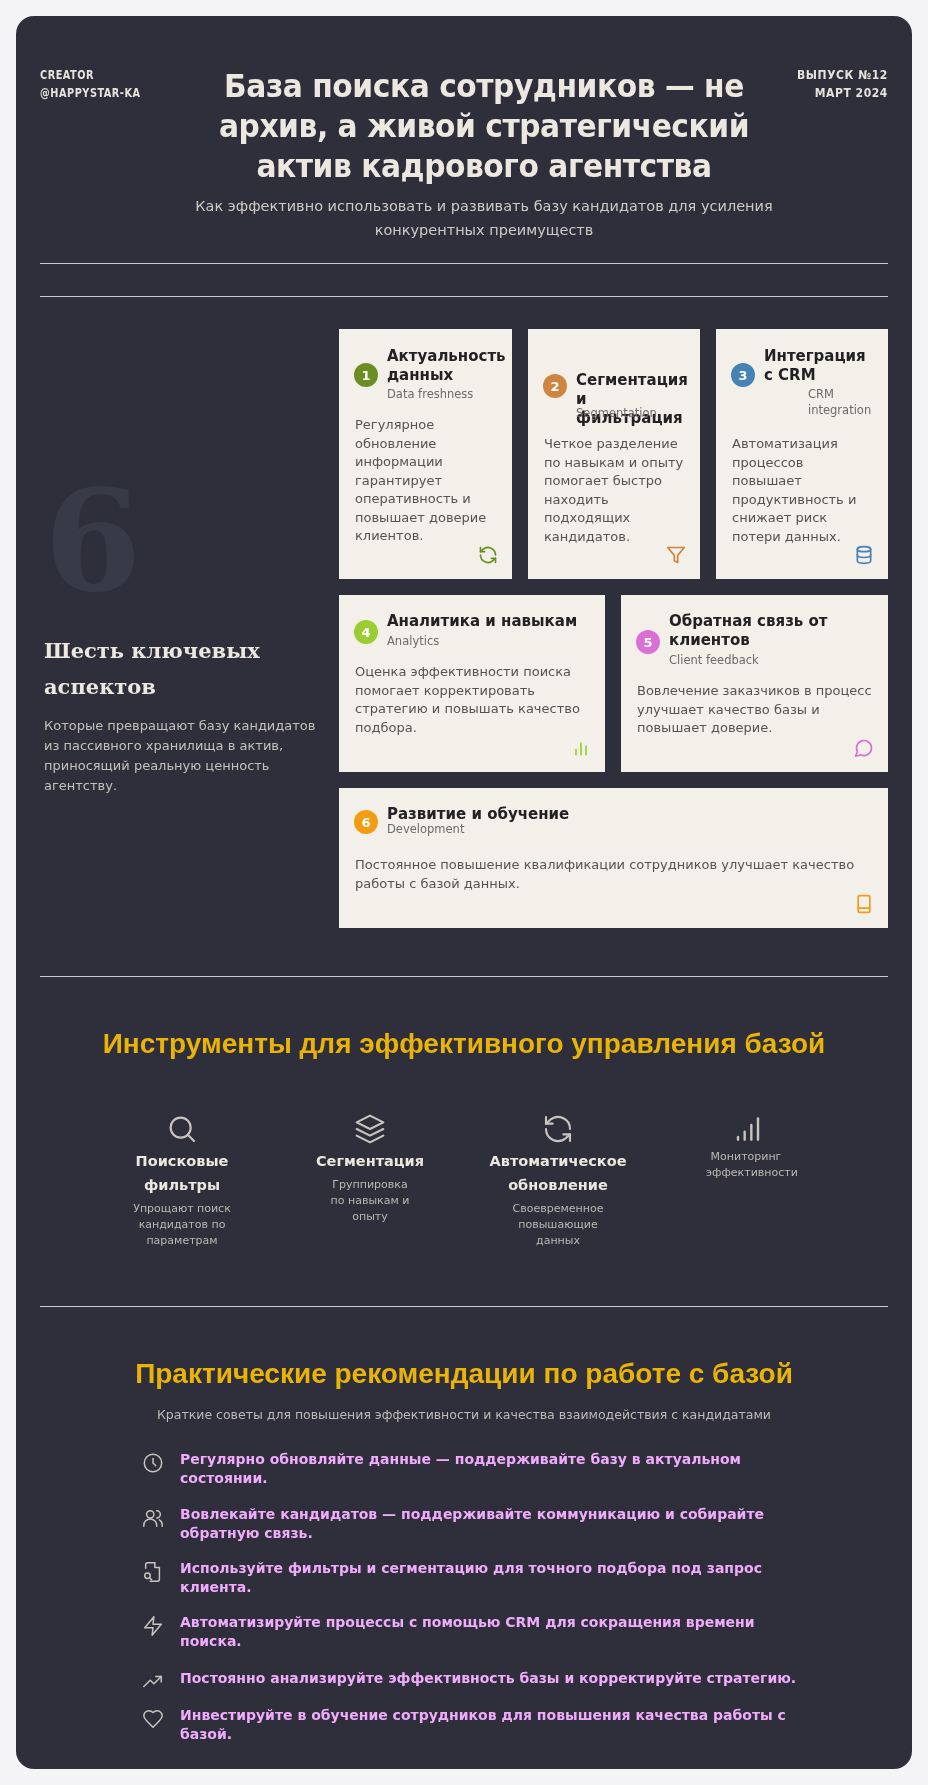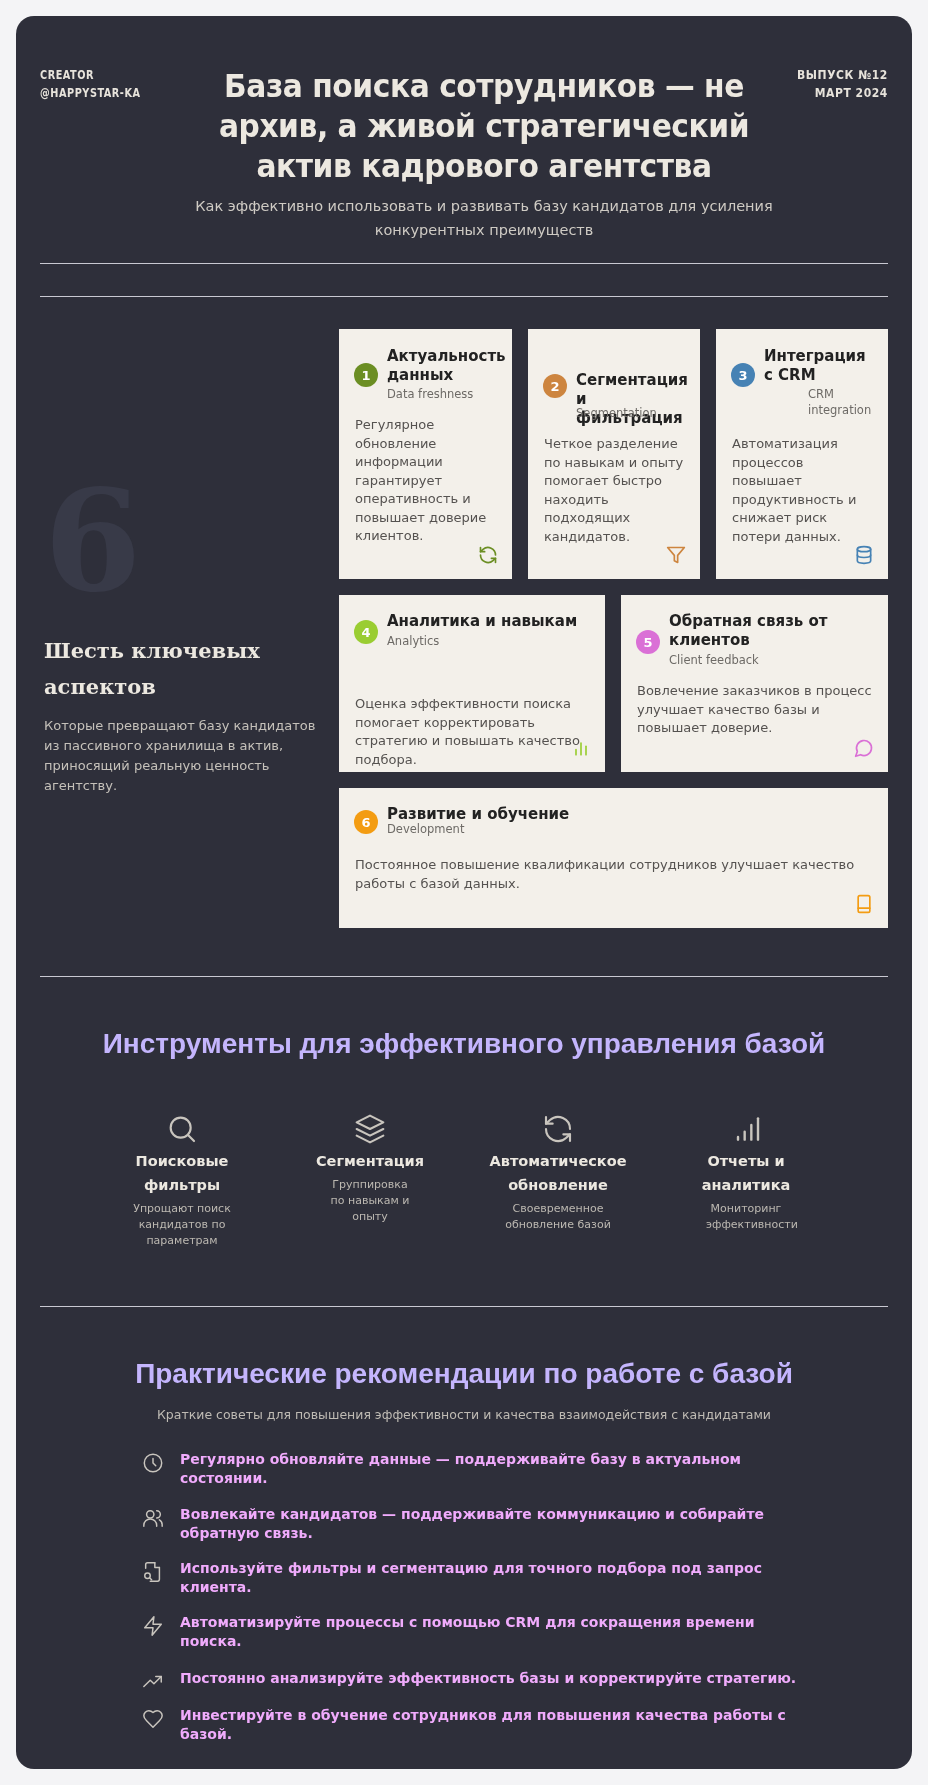--- a/index.html
+++ b/index.html
@@ -22,21 +22,21 @@
   .aspects-desc { position: absolute; left: 28px; top: 700px; width: 280px; font-size: 13px; line-height: 20px; color: #c5c1ba; }
 
   .card { position: absolute; background: #f3f0ea; color: #2b2b2b; }
   .card .badge { position: absolute; left: 15px; width: 24px; height: 24px; border-radius: 50%; color: #fff; font-size: 13px; font-weight: bold; display: flex; align-items: center; justify-content: center; }
   .card .c-title { position: absolute; left: 48px; right: 10px; font-size: 15px; font-weight: bold; line-height: 19px; color: #222; }
   .card .c-sub { position: absolute; left: 48px; font-size: 11.5px; color: #6d6a66; line-height: 16px; }
   .card .c-desc { position: absolute; left: 16px; right: 12px; font-size: 13px; line-height: 18.5px; color: #555250; }
   .card .c-icon { position: absolute; right: 14px; bottom: 14px; width: 20px; height: 20px; }
 
   
-  .sec-title { position: absolute; left: 0; width: 896px; text-align: center; font-family: "Liberation Sans", sans-serif; font-weight: bold; font-size: 28px; color: #c4b5fd; }
+  .sec-title { position: absolute; left: 0; width: 896px; text-align: center; font-family: "Liberation Sans", sans-serif; font-weight: bold; font-size: 28px; color: #eab308; }
   .sec-sub { position: absolute; left: 0; width: 896px; text-align: center; font-size: 12.5px; color: #bfbbb4; }
   .tool { position: absolute; top: 1097px; width: 150px; text-align: center; }
   .tool svg { display: block; margin: 0 auto; width: 32px; height: 32px; }
   .tool .t-name { margin-top: 4px; font-size: 14.5px; font-weight: bold; line-height: 24px; color: #ece8e0; }
   .tool .t-desc { margin-top: 4px; font-size: 11px; line-height: 16px; color: #bcb8b1; }
 
   
   .tip { position: absolute; left: 126px; width: 660px; }
   .tip svg { position: absolute; left: 0; top: 2px; width: 22px; height: 22px; }
   .tip .tip-text { position: absolute; left: 38px; right: 0; font-size: 14px; font-weight: bold; line-height: 19px; color: #f0abfc; }
@@ -96,21 +96,21 @@
         <ellipse cx="12" cy="5" rx="8" ry="3"></ellipse>
         <path d="M4 5v14c0 1.7 3.6 3 8 3s8-1.3 8-3V5"></path>
         <path d="M4 12c0 1.7 3.6 3 8 3s8-1.3 8-3"></path>
       </svg>
   </div>
 
   <div class="card" style="left:323px; top:579px; width:266px; height:177px;">
     <div class="badge" style="top:25px; background:#9acd32;">4</div>
     <div class="c-title" style="top:17px;">Аналитика и навыкам</div>
     <div class="c-sub" style="top:38px;">Analytics</div>
-    <div class="c-desc" style="top:68px;margin-top:32px;">Оценка эффективности поиска помогает корректировать стратегию и повышать качество подбора.</div>
+    <div class="c-desc" style="top:68px;">Оценка эффективности поиска помогает корректировать стратегию и повышать качество подбора.</div>
     <svg class="c-icon" viewBox="0 0 24 24" fill="none" stroke="#9acd32" stroke-width="2" stroke-linecap="round">
         <path d="M6 20v-6"></path>
         <path d="M12 20V6"></path>
         <path d="M18 20v-10"></path>
       </svg>
   </div>
 
   <div class="card" style="left:605px; top:579px; width:267px; height:177px;">
     <div class="badge" style="top:35px; background:#da70d6;">5</div>
     <div class="c-title" style="top:17px;">Обратная связь от клиентов</div>
@@ -154,30 +154,29 @@
     <div class="t-desc" style="padding:0 30px;">Группировка по навыкам и опыту</div>
   </div>
   <div class="tool" style="left:467px;">
     <svg viewBox="0 0 24 24" fill="none" stroke="#c9c5be" stroke-width="1.6" stroke-linecap="round" stroke-linejoin="round">
         <path d="M21 12a9 9 0 0 0-15-6.7L3 8"></path>
         <path d="M3 3v5h5"></path>
         <path d="M3 12a9 9 0 0 0 15 6.7L21 16"></path>
         <path d="M16 16h5v5"></path>
       </svg>
     <div class="t-name">Автоматическое обновление</div>
-    <div class="t-desc" style="padding:0 20px;">Своевременное обновление базой</div>
+    <div class="t-desc" style="padding:0 20px;">Своевременное повышающие данных</div>
   </div>
   <div class="tool" style="left:655px;">
     <svg viewBox="0 0 24 24" fill="none" stroke="#c9c5be" stroke-width="1.8" stroke-linecap="round">
         <path d="M6 20v-2"></path>
         <path d="M11 20v-6"></path>
         <path d="M16 20V9"></path>
         <path d="M21 20V4"></path>
       </svg>
-    <div class="t-name" style="padding:0 25px;">Отчеты и аналитика</div>
     <div class="t-desc" style="padding:0 35px;">Мониторинг эффективности</div>
   </div>
 
   <div class="hr" style="top:1290px"></div>
 
   <h2 class="sec-title" style="top:1342px;">Практические рекомендации по работе с базой</h2>
   <p class="sec-sub" style="top:1391px;">Краткие советы для повышения эффективности и качества взаимодействия с кандидатами</p>
 
   <div class="tip" style="top:1434px;">
     <svg viewBox="0 0 24 24" fill="none" stroke="#c9c5be" stroke-width="1.6" stroke-linecap="round">

